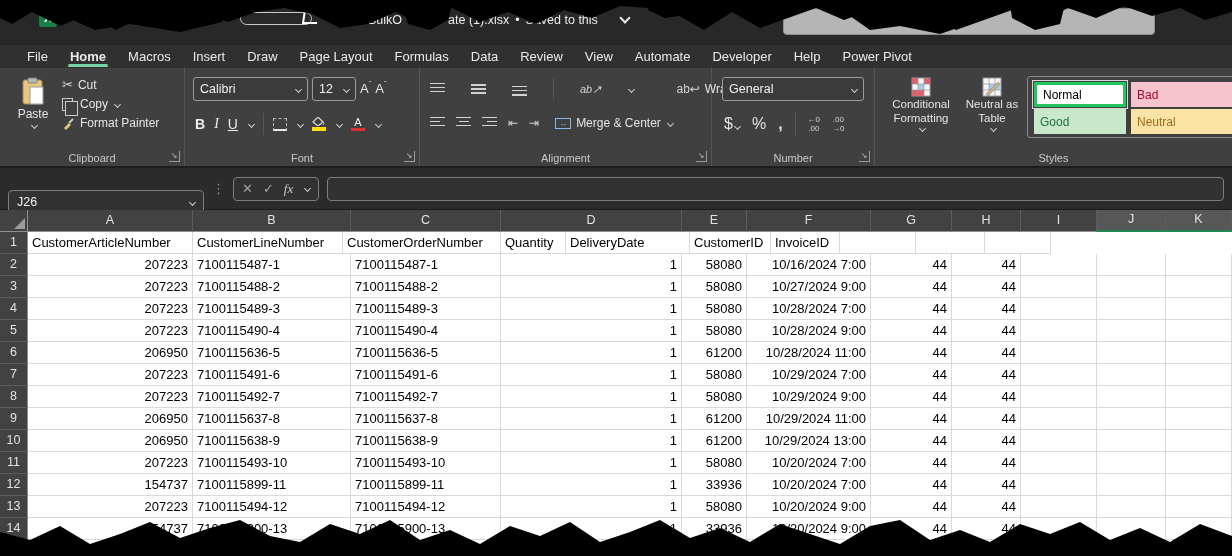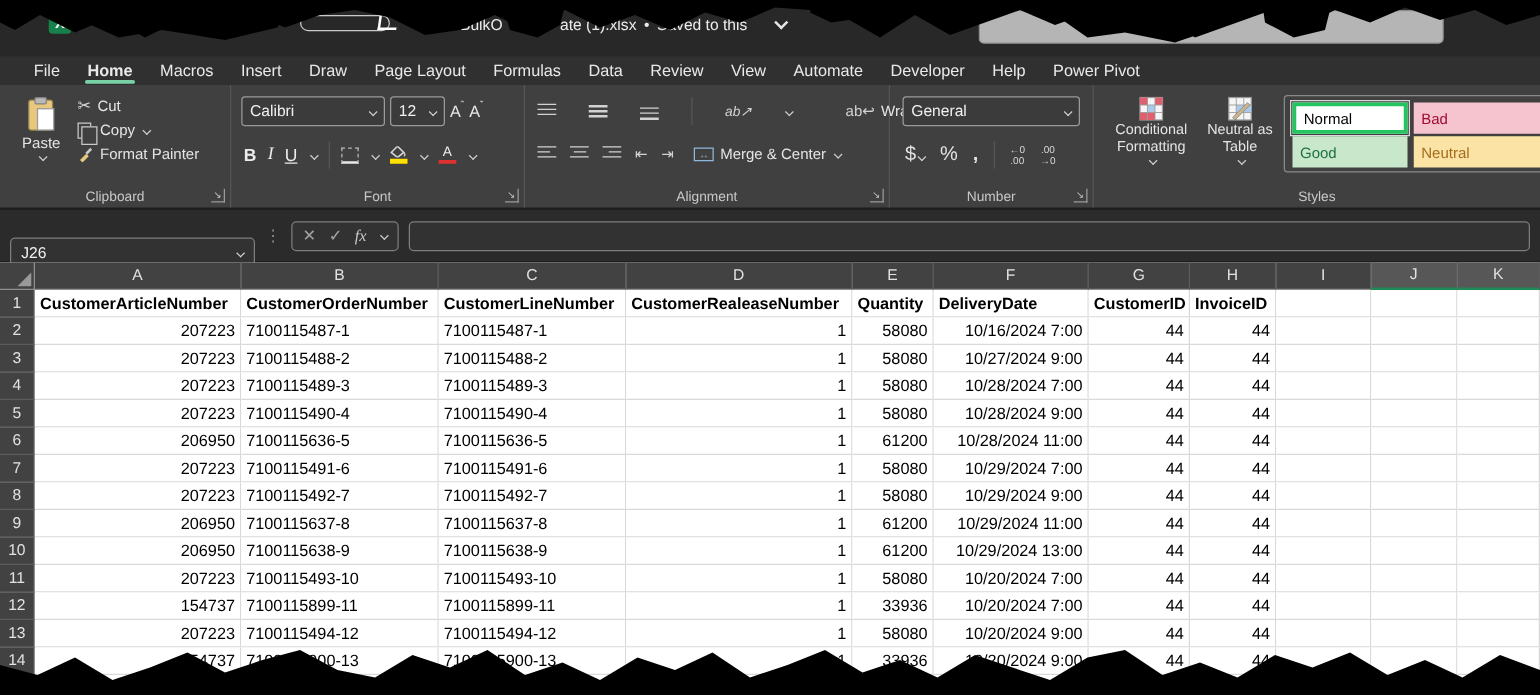--- a/index.html
+++ b/index.html
@@ -90,21 +90,21 @@
   .hrow{height:22px;} .grow{height:22px;}
   .chead{flex:none;background:#424242;color:#e2e2e2;font-size:12.5px;text-align:center;line-height:21px;
     border-right:1px solid #5c5c5c;border-bottom:1px solid #8f8f8f;}
   .chead.sel{background:#575757;border-bottom:2px solid #1f8a55;line-height:19px;}
   .corner{flex:none;background:#424242;position:relative;border-right:1px solid #8f8f8f;border-bottom:1px solid #8f8f8f;}
   .corner::after{content:"";position:absolute;right:2px;bottom:2px;border-left:11px solid transparent;border-bottom:11px solid #9a9a9a;}
   .rhead{flex:none;background:#424242;color:#e2e2e2;font-size:12.5px;text-align:center;line-height:21px;
     border-right:1px solid #8f8f8f;border-bottom:1px solid #5c5c5c;}
   .cell{flex:none;background:#fff;color:#000;font-size:13px;line-height:21px;padding:0 4px;
     border-right:1px solid #d9d9d9;border-bottom:1px solid #d9d9d9;overflow:hidden;white-space:nowrap;}
-  .cell.ar{text-align:right;} .cell.hdr{font-weight:bold;}
+  .cell.ar{text-align:right;} .cell.hdr{font-weight:normal;}
 
   
   .torn{position:absolute;left:0;width:1232px;pointer-events:none;}
   .torn-top{top:0;height:45px;}
   .torn-bottom{bottom:0;height:40px;}
 </style>
 </head>
 <body>
 
 <div class="screen">
@@ -350,23 +350,22 @@
         <div class="chead" style="width: 124px;">F</div>
         <div class="chead" style="width: 81px;">G</div>
         <div class="chead" style="width: 69px;">H</div>
         <div class="chead" style="width: 76px;">I</div>
         <div class="chead sel" style="width: 69px;">J</div>
         <div class="chead sel" style="width: 66px;">K</div>
       </div>
       <div class="grow">
         <div class="rhead" style="width: 28px;">1</div>
         <div class="cell hdr" style="width: 165px;">CustomerArticleNumber</div>
+        <div class="cell hdr" style="width: 150px;">CustomerLineNumber</div>
         <div class="cell hdr" style="width: 158px;">CustomerOrderNumber</div>
-        <div class="cell hdr" style="width: 150px;">CustomerLineNumber</div>
-        <div class="cell hdr" style="width: 181px;">CustomerRealeaseNumber</div>
         <div class="cell hdr" style="width: 65px;">Quantity</div>
         <div class="cell hdr" style="width: 124px;">DeliveryDate</div>
         <div class="cell hdr" style="width: 81px;">CustomerID</div>
         <div class="cell hdr" style="width: 69px;">InvoiceID</div>
         <div class="cell hdr" style="width: 76px;"></div>
         <div class="cell hdr" style="width: 69px;"></div>
         <div class="cell hdr" style="width: 66px;"></div>
       </div>
       <div class="grow">
         <div class="rhead" style="width: 28px;">2</div>

